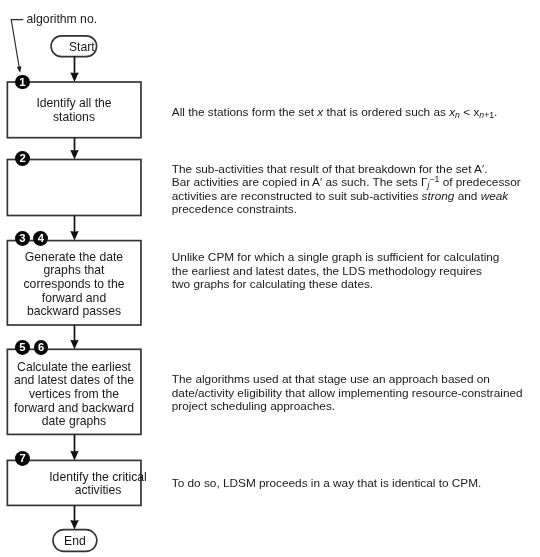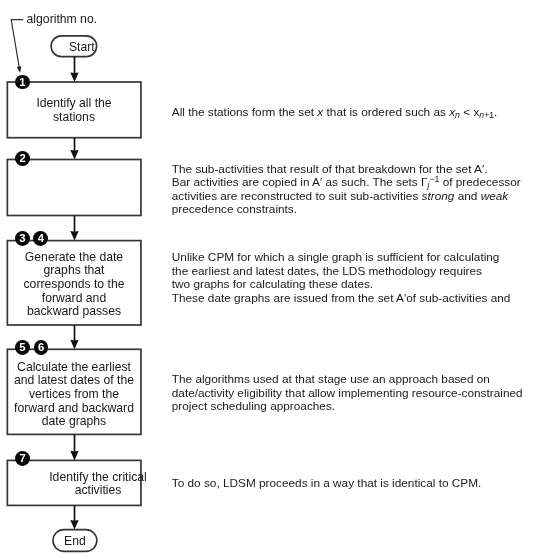--- a/index.html
+++ b/index.html
@@ -129,21 +129,20 @@
     <span class="ln">The sub-activities that result of that breakdown for the set A′.</span>
     <span class="ln">Bar activities are copied in A′ as such. The sets Γ<span class="sb it">j</span><span class="sp">−1</span> of predecessor</span>
     <span class="ln">activities are reconstructed to suit sub-activities <span class="it">strong</span> and <span class="it">weak</span></span>
     <span class="ln">precedence constraints.</span>
   </div>
 
   <div class="para" style="left:155.8px;top:251.0px;">
     <span class="ln">Unlike CPM for which a single graph is sufficient for calculating</span>
     <span class="ln">the earliest and latest dates, the LDS methodology requires</span>
     <span class="ln">two graphs for calculating these dates.</span>
-    <span class="ln">These date graphs are issued from the set A′of sub-activities and</span>
   </div>
 
   <div class="para" style="left:155.8px;top:373.0px;">
     <span class="ln">The algorithms used at that stage use an approach based on</span>
     <span class="ln">date/activity eligibility that allow implementing resource-constrained</span>
     <span class="ln">project scheduling approaches.</span>
   </div>
 
   <div class="para" style="left:155.8px;top:476.5px;">
     <span class="ln">To do so, LDSM proceeds in a way that is identical to CPM.</span>

